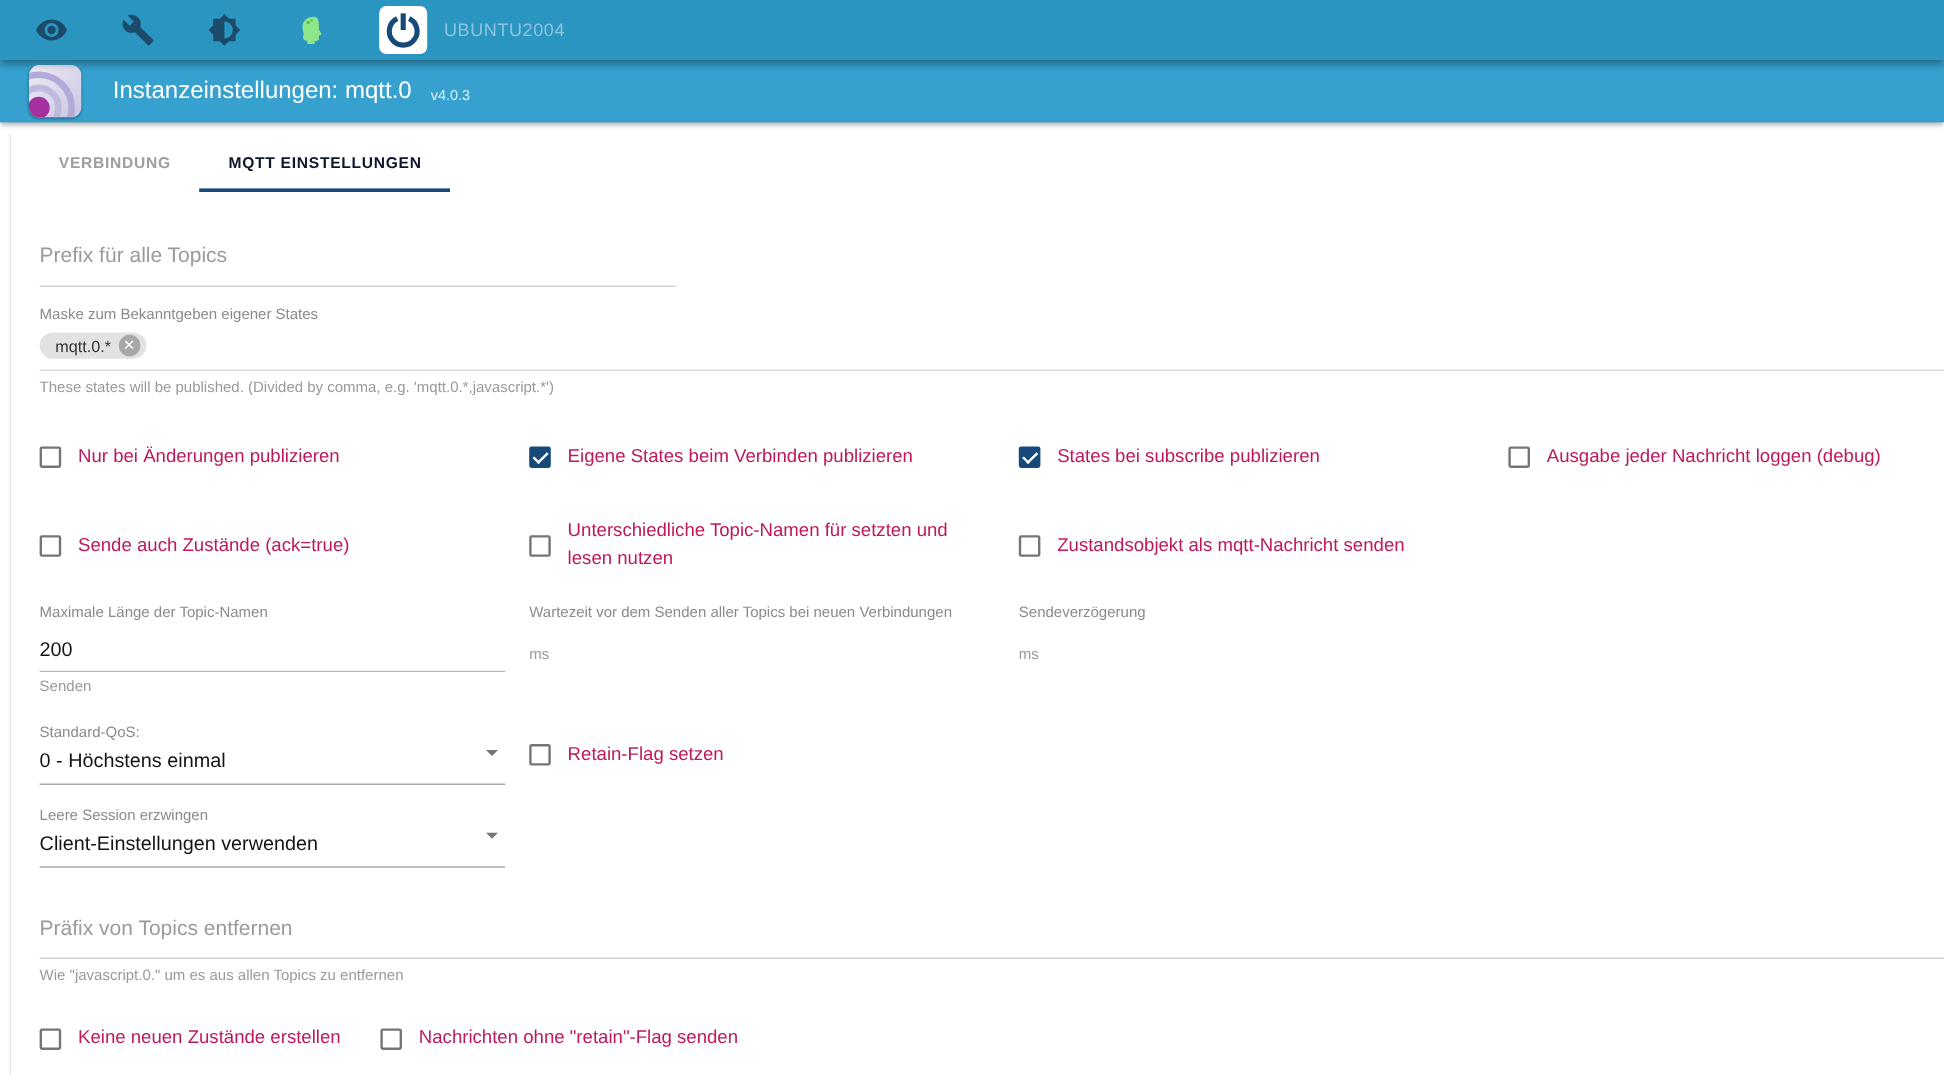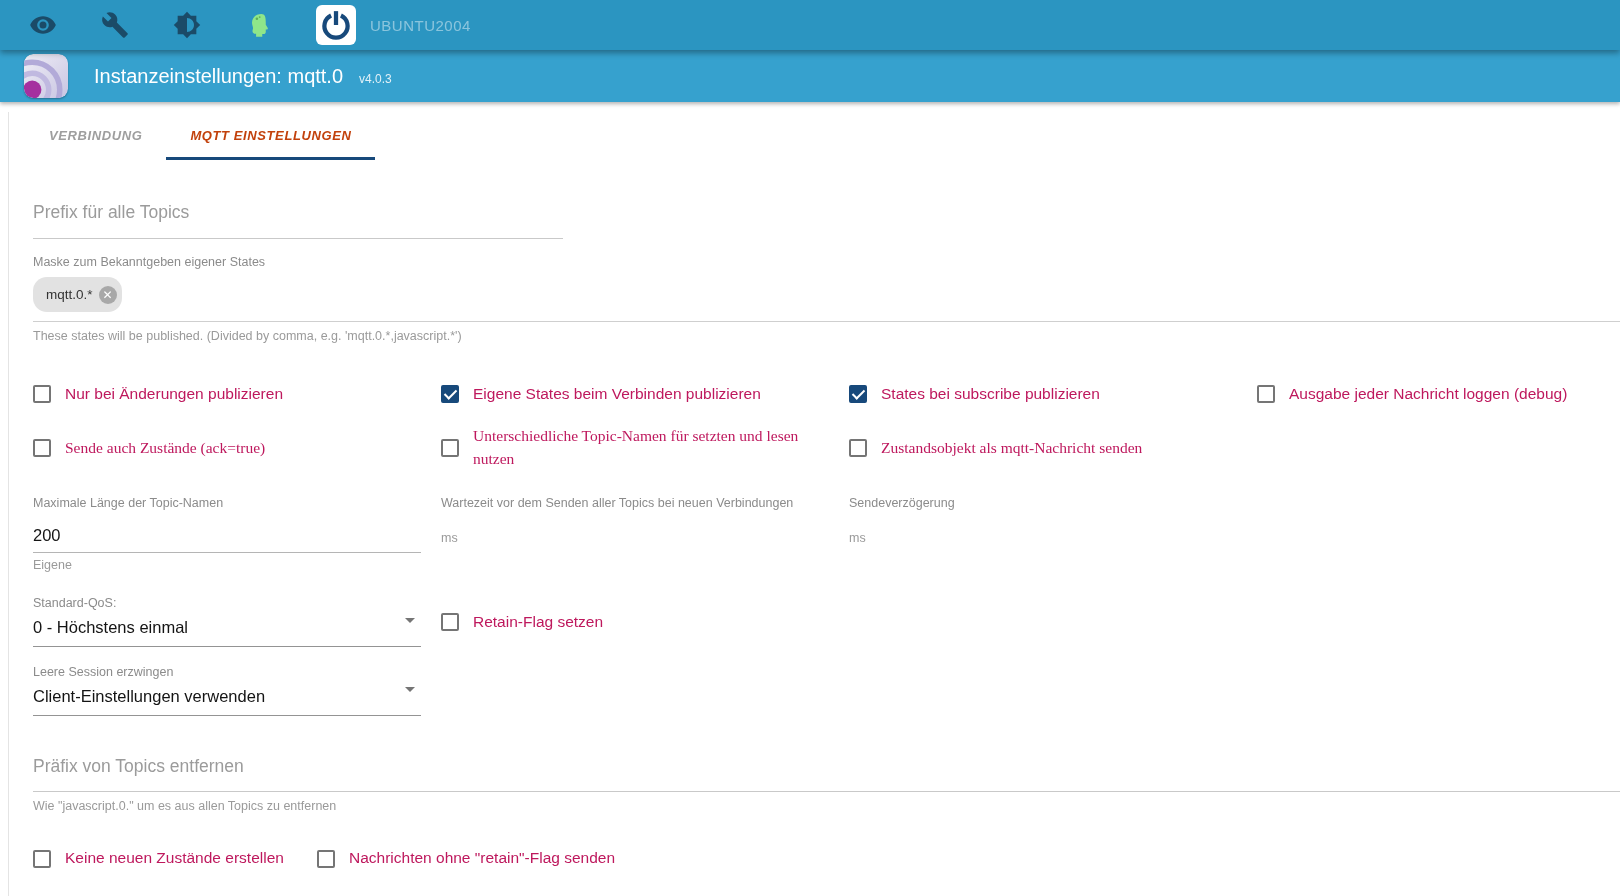--- a/index.html
+++ b/index.html
@@ -23,56 +23,56 @@
                   box-shadow:0 1px 2px rgba(0,0,0,.3); }
   .dlg-title { color:#fff; font-size:20px; }
   .dlg-version { color:rgba(255,255,255,.85); font-size:12px; margin-left:16px; padding-top:6px; }
 
   
   .card { margin-left:8px; border-left:1px solid #e4e4e4; height:784px; padding:0 0 0 0; }
 
   
   .tabs { display:flex; padding-left:16px; margin-top:10px; }
   .tab { font-size:13px; font-weight:bold; letter-spacing:.6px; padding:16px 24px 14px 24px;
-         color:#9e9e9e; cursor:pointer; border-bottom:3px solid transparent;font-style:italic; }
-  .tab.active { color:#c2410c; border-bottom-color:var(--c-accent,#17497B); }
+         color:#9e9e9e; cursor:pointer; border-bottom:3px solid transparent; }
+  .tab.active { color:#0f172a; border-bottom-color:var(--c-accent,#17497B); }
 
   .form { padding-left:24px; padding-right:0; }
 
   .ph-label { font-size:17.5px; color:#9b9b9b; }
   .small-label { font-size:12.5px; color:#8b8b8b; }
   .helper { font-size:12.5px; color:#9a9a9a; }
 
   
   .field-prefix { margin-top:42px; width:530px; border-bottom:1px solid #c9c9c9; padding-bottom:15px; }
 
   
   .field-mask { margin-top:16px; }
   .chip-row { margin-top:8px; padding-bottom:9px; border-bottom:1px solid #cfcfcf; }
-  .chip { display:inline-flex; align-items:center; height:35px; background:var(--c-chip,#E2E2E2);
+  .chip { display:inline-flex; align-items:center; height:22px; background:var(--c-chip,#E2E2E2);
           border-radius:14px; padding:0 5px 0 13px; }
   .chip-text { font-size:13.5px; color:#333; }
   .chip-del { width:18px; height:18px; border-radius:50%; background:#a8a8a8; color:#fff;
               font-size:12px; line-height:18px; text-align:center; margin-left:6px; cursor:pointer; }
   .field-mask .helper { margin-top:7px; }
 
   
   .cb { width:18px; height:18px; min-width:18px; border:2px solid #757575; border-radius:2px;
         background:#fff; display:flex; align-items:center; justify-content:center; cursor:pointer; }
   .cb::after { content:""; display:none; width:5px; height:10px; border:solid #fff;
                border-width:0 2px 2px 0; transform:rotate(45deg); margin-top:-2px; }
   .cb.checked { background:var(--c-accent,#17497B); border-color:var(--c-accent,#17497B); }
   .cb.checked::after { display:block; }
   .cb-item { display:flex; align-items:center; }
   .cb-item .cb { margin-right:14px; }
   .cb-label { font-size:15.5px; color:#be185d; line-height:1.45; max-width:330px; }
 
   .cb-grid { display:grid; grid-template-columns:408px 408px 408px 1fr; }
   .cb-grid.row1 { margin-top:40px; }
-  .cb-grid.row2 { margin-top:20px;font-family:Liberation Serif, serif; }
+  .cb-grid.row2 { margin-top:40px; }
 
   
   .num-grid { display:grid; grid-template-columns:388px 388px 388px; column-gap:20px; margin-top:26px; }
   .nf .lbl { font-size:12.5px; color:#8b8b8b; line-height:1.15; height:30px; }
   .nf .val { font-size:16.5px; color:#141414; padding-bottom:7px; border-bottom:1px solid #b5b5b5; }
   .nf .unit { font-size:12.5px; color:#9a9a9a; margin-top:5px; }
 
   
   .sel-row { display:grid; grid-template-columns:388px 1fr; column-gap:20px; align-items:center; }
   .sel { width:388px; }
@@ -208,21 +208,21 @@
         <span class="cb"></span>
         <span class="cb-label">Zustandsobjekt als mqtt-Nachricht senden</span>
       </div>
       <div></div>
     </div>
 
     <div class="num-grid">
       <div class="nf">
         <div class="lbl">Maximale Länge der Topic-Namen</div>
         <div class="val">200</div>
-        <div class="unit">Eigene</div>
+        <div class="unit">Senden</div>
       </div>
       <div class="nf">
         <div class="lbl">Wartezeit vor dem Senden aller Topics bei neuen Verbindungen</div>
         <div class="unit">ms</div>
       </div>
       <div class="nf">
         <div class="lbl">Sendeverzögerung</div>
         <div class="unit">ms</div>
       </div>
     </div>

